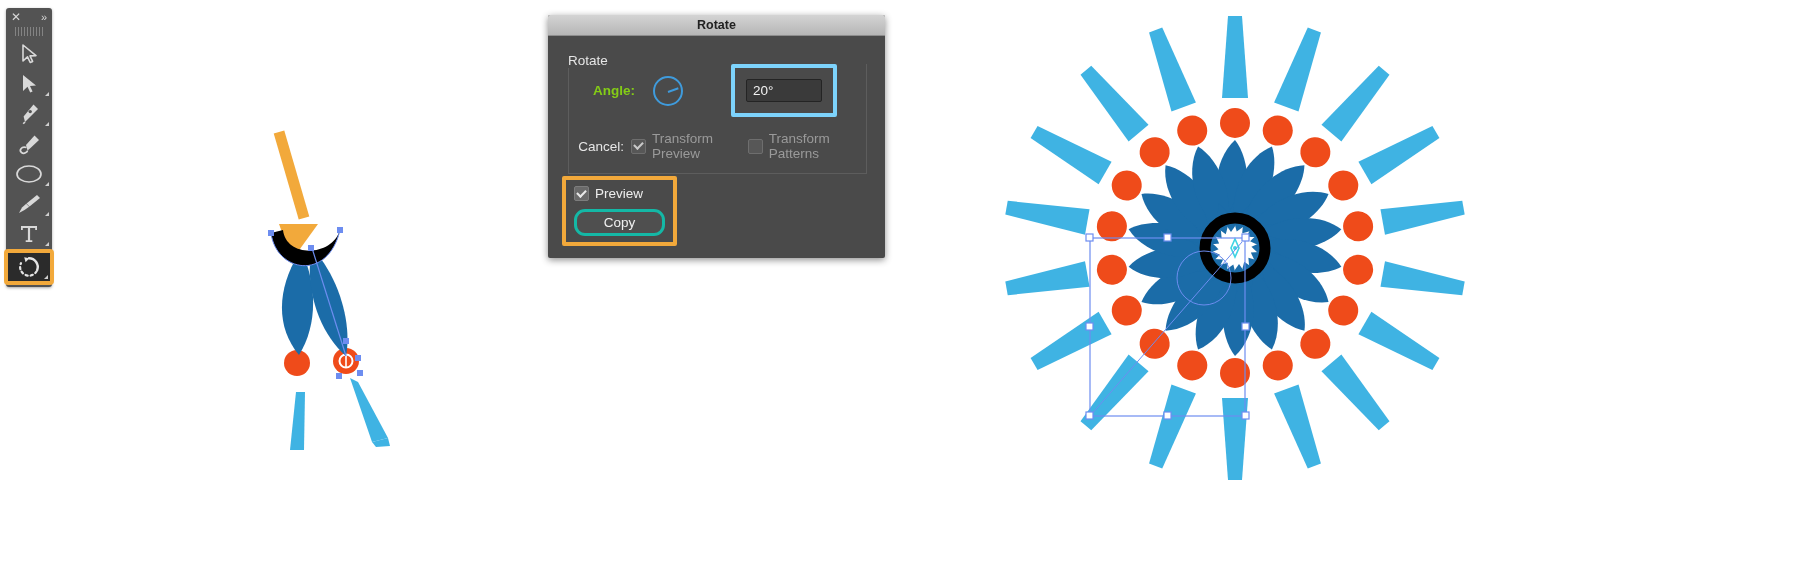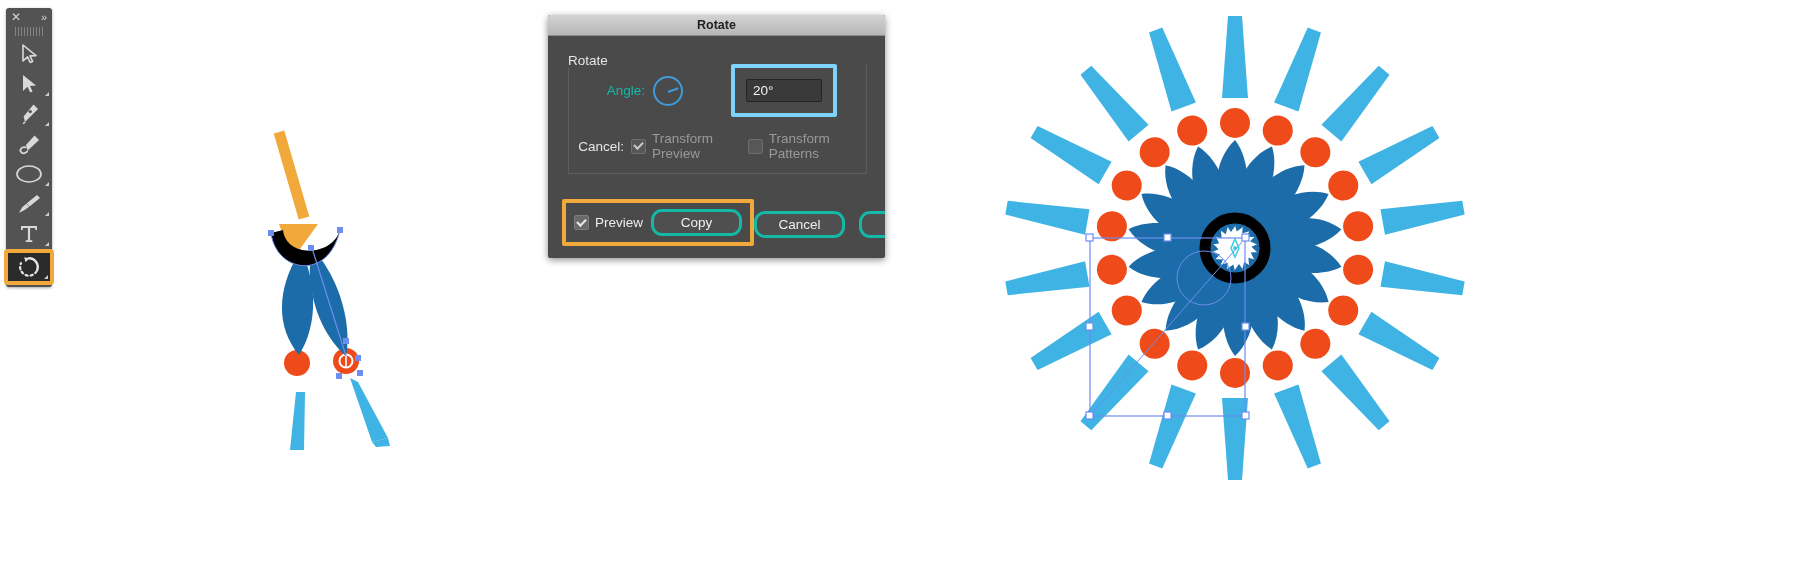--- a/index.html
+++ b/index.html
@@ -114,24 +114,25 @@
     color: #e6e6e6;
   }
   .row {
     display: flex;
     align-items: center;
     padding: 0 0 0 14px;
   }
   .row-angle { margin-top: 18px; }
   .row-label {
     width: 62px;
-    text-align: right;
+    text-align: center;
     margin-right: 8px;
     font-size: 13.5px;
-    color: #14b8a6;
+    color: #84cc16;
+    font-weight: bold;
   }
   #angle-dial {
     width: 26px; height: 26px;
     border: 2px solid #3f9bdc;
     border-radius: 50%;
     position: relative;
     margin-right: 10px;
     flex: none;
     cursor: pointer;
   }
@@ -202,20 +203,21 @@
     margin-top: 4px;
     position: relative;
     height: 68px;
   }
   #preview-box {
     border: 4px solid #f2a93b;
     border-radius: 2px;
     padding: 6px 8px 6px 8px;
     margin-left: 14px;
     display: flex;
+    flex-direction: column;
     gap: 8px;
   }
   .preview-line { display: flex; align-items: center; }
   .preview-line span { font-size: 13.5px; color: #ededed; }
   .btn {
     border: 3px solid #14b8a6;
     border-radius: 11px;
     background: #4f4f4f;
     color: #f0f0f0;
     font-size: 13.5px;
@@ -339,24 +341,20 @@
 
     <div id="footer-row">
       <div id="preview-box">
         <div class="preview-line">
           <span class="cbox bright checked"></span>
           <span>Preview</span>
         </div>
         <div class="btn">Copy</div>
       </div>
 
-      <div id="right-buttons">
-        <div class="btn">Cancel</div>
-        <div class="btn">OK</div>
-      </div>
     </div>
   </div>
 </div>
 
 <svg class="art" id="art-left" width="260" height="340" viewBox="0 0 260 340">
 
   <g>
     <path d="M79 12 L104 98" stroke="#f2a93b" stroke-width="11" stroke-linecap="butt"></path>
     <path d="M92 140 L79 104 L118 104 Z" fill="#f2a93b"></path>
   </g>

